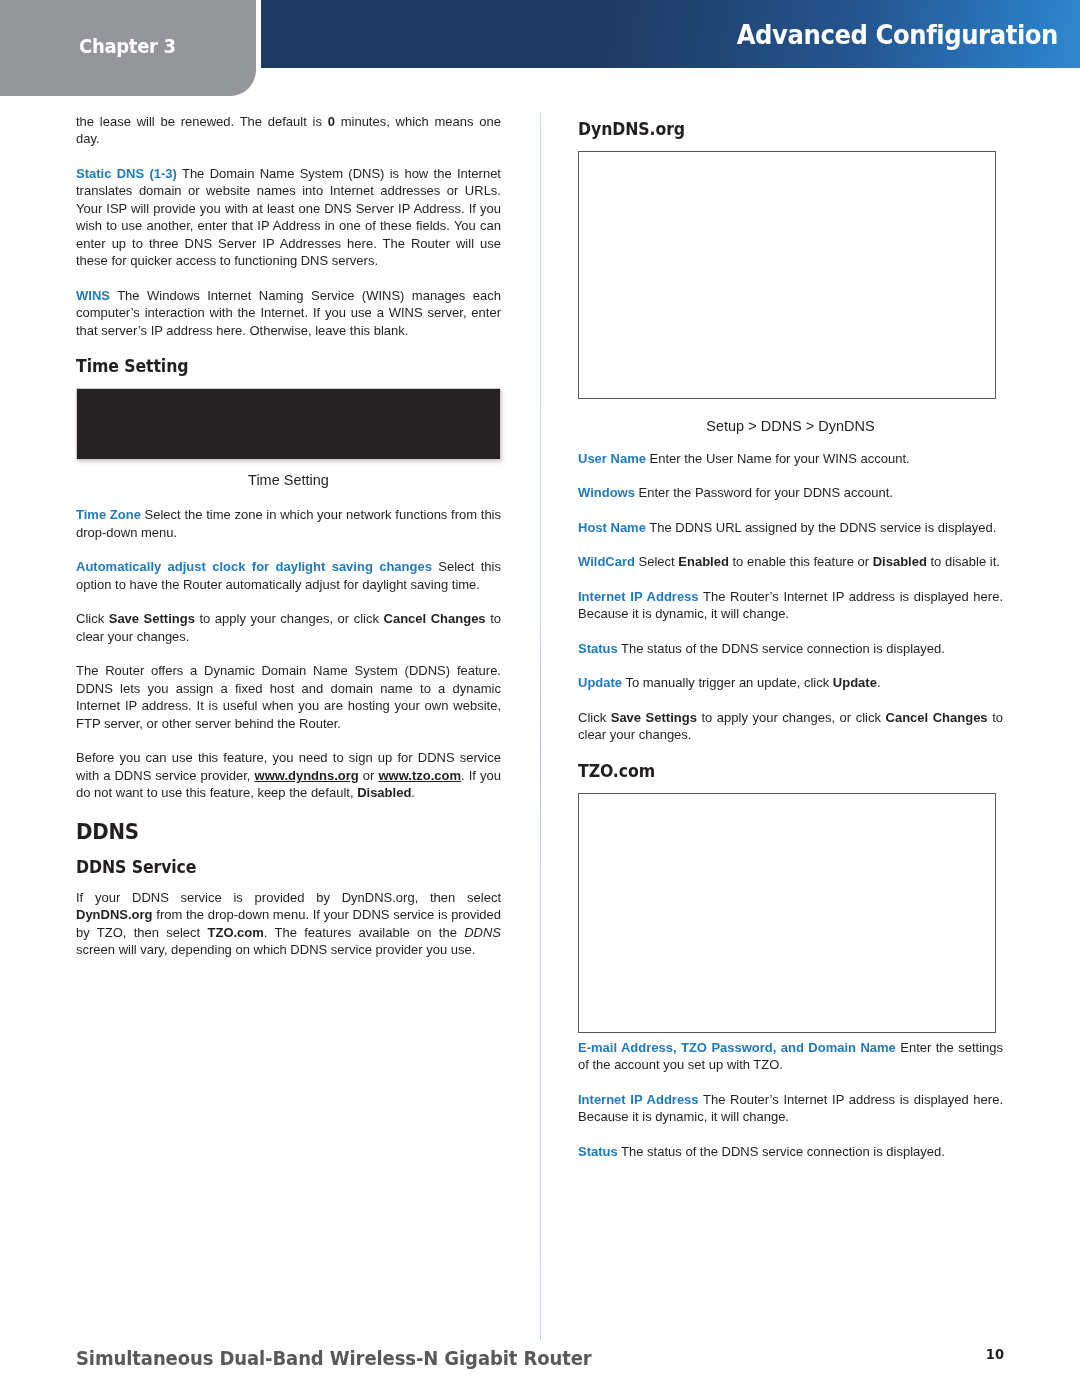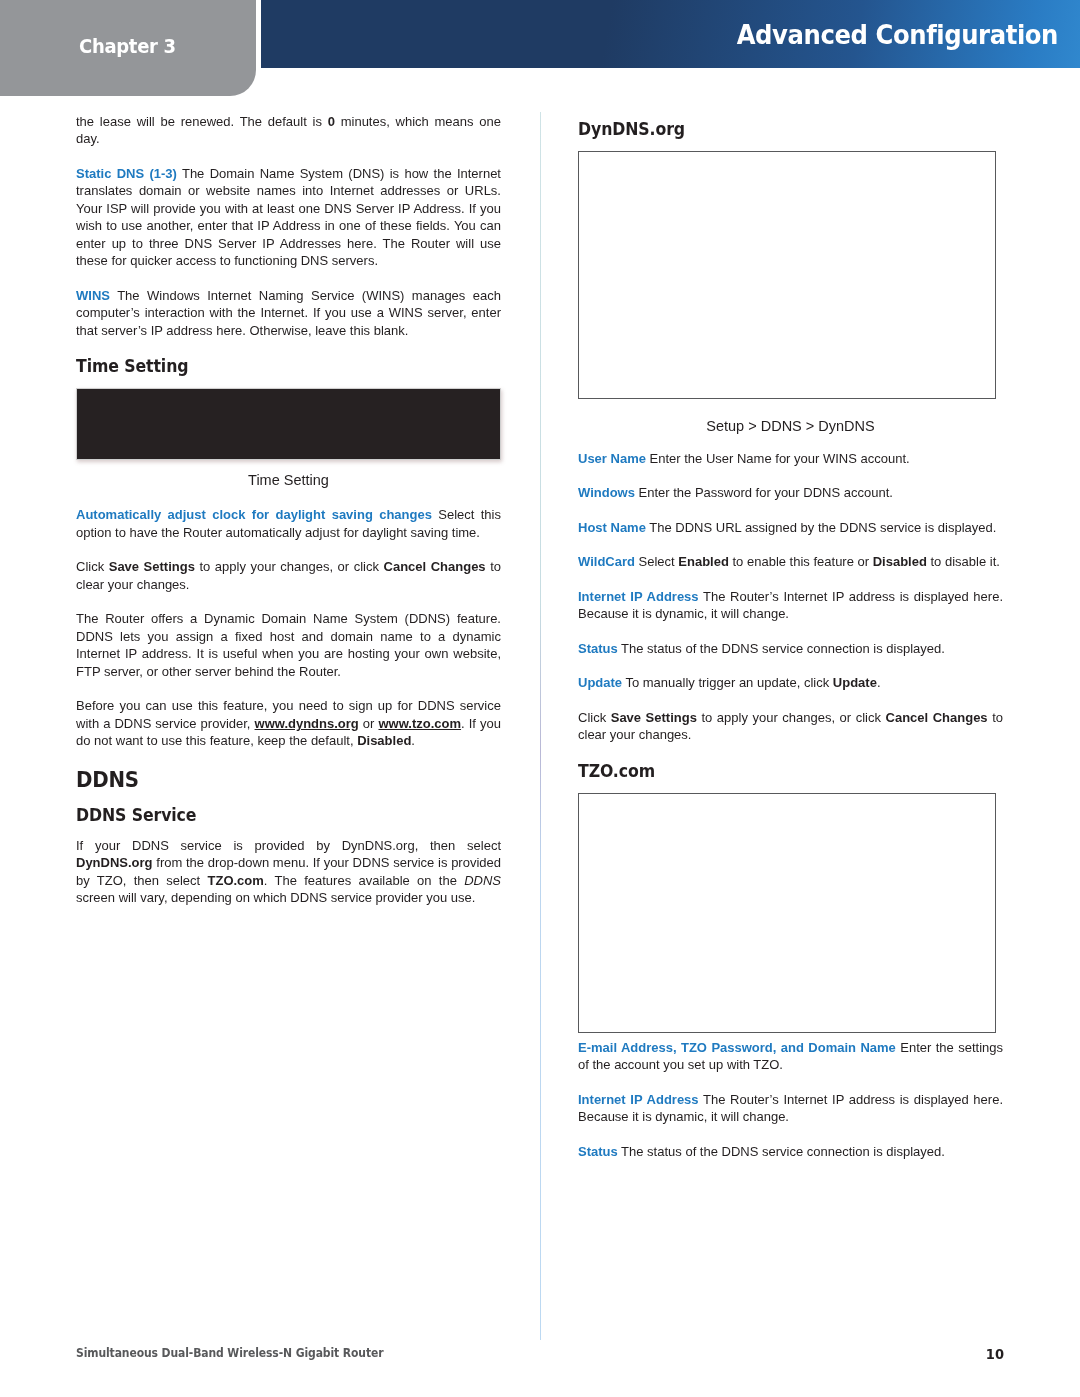--- a/index.html
+++ b/index.html
@@ -160,21 +160,21 @@
   .footer {
     position: absolute;
     left: 76px;
     right: 76px;
     top: 1346px;
     height: 22px;
   }
   .footer-left {
     position: absolute;
     left: 0; top: 0;
-    font-size: 12px;
+    font-size: 20px;
     font-weight: bold;
     color: #58595b;
     letter-spacing: -0.1px;
     white-space: nowrap;
     font-family: "DejaVu Sans", sans-serif;
     font-stretch: condensed;
   }
   .footer-right {
     position: absolute;
     right: 0; top: 0;
@@ -207,20 +207,21 @@
 
   <p class="body"><b class="k">WINS</b><span>  The Windows Internet Naming Service (WINS) manages each computer’s interaction with the Internet. If you use a WINS server, enter that server’s IP address here. Otherwise, leave this blank.</span></p>
 
   <h4 class="h-sm">Time Setting</h4>
 
   <div class="fig">
     <div class="fig-dark"></div>
     <div class="fig-cap dark-cap">Time Setting</div>
   </div>
 
+  <p class="body"><b class="k">Time Zone</b><span>  Select the time zone in which your network functions from this drop-down menu.</span></p>
 
   <p class="body"><b class="k">Automatically adjust clock for daylight saving changes</b><span>  Select this option to have the Router automatically adjust for daylight saving time.</span></p>
 
   <p class="body"><span>Click </span><b class="kk">Save Settings</b><span> to apply your changes, or click </span><b class="kk">Cancel Changes</b><span> to clear your changes.</span></p>
 
 
   <p class="body">The Router offers a Dynamic Domain Name System (DDNS) feature. DDNS lets you assign a fixed host and domain name to a dynamic Internet IP address. It is useful when you are hosting your own website, FTP server, or other server behind the Router.</p>
 
   <p class="body"><span>Before you can use this feature, you need to sign up for DDNS service with a DDNS service provider, </span><b class="kk"><u class="ul">www.dyndns.org</u></b><span> or </span><b class="kk"><u class="ul">www.tzo.com</u></b><span>. If you do not want to use this feature, keep the default, </span><b class="kk">Disabled</b><span>.</span></p>
 

